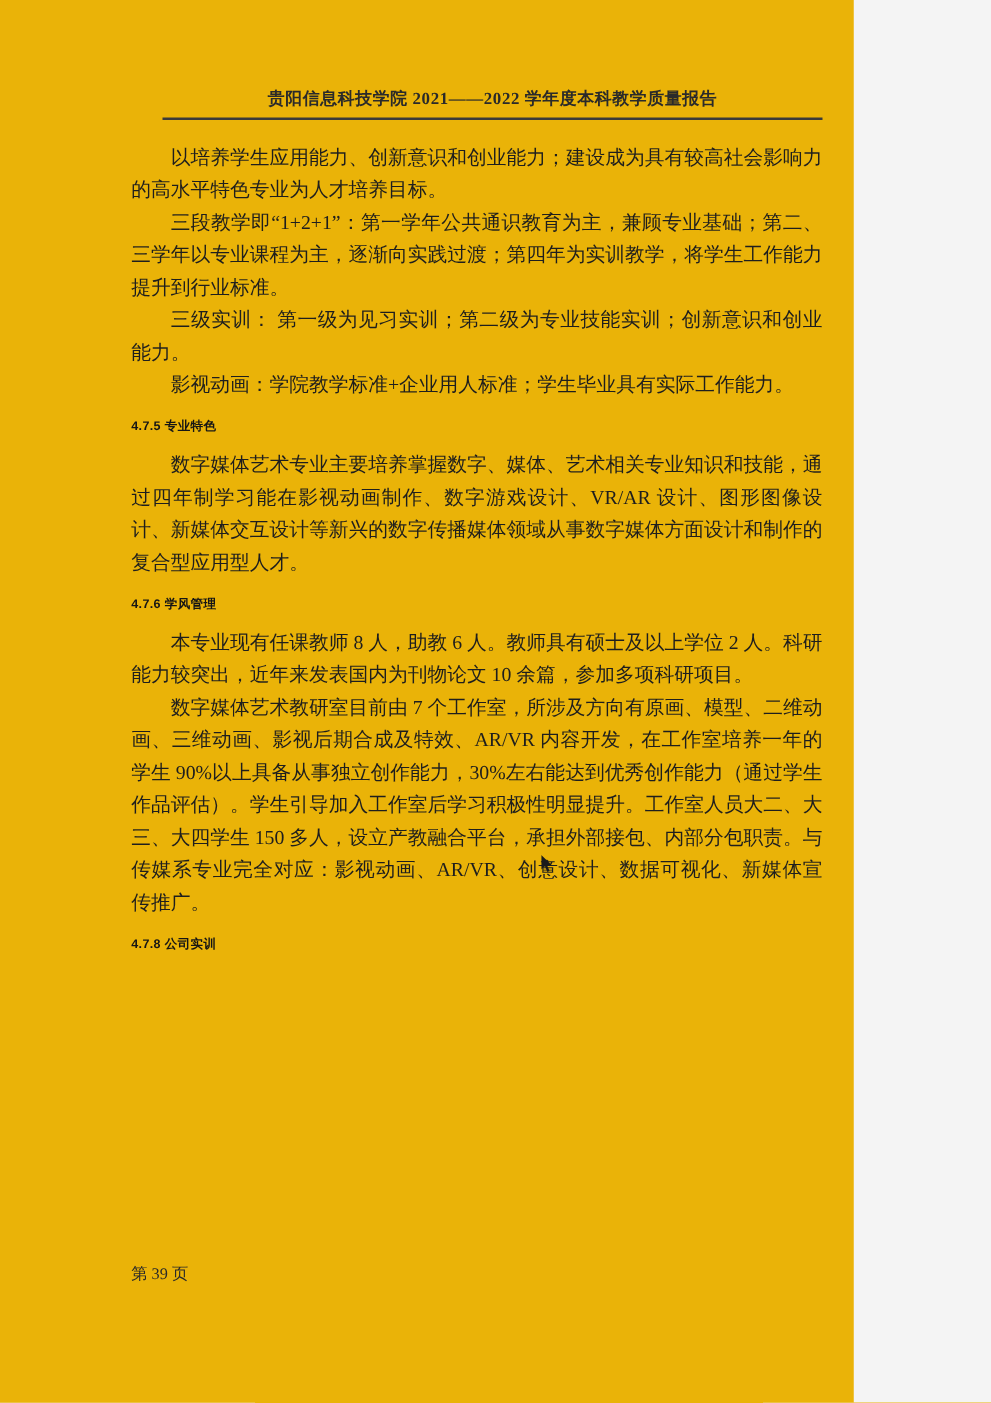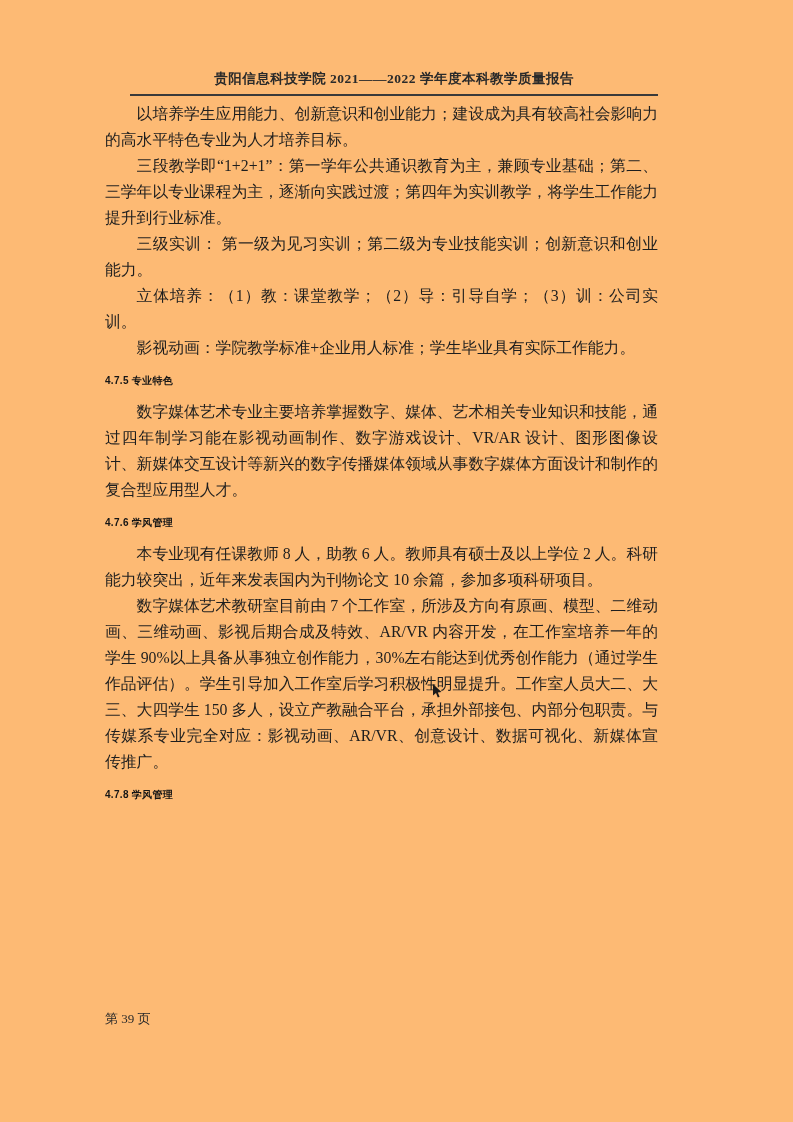--- a/index.html
+++ b/index.html
@@ -3,41 +3,41 @@
 <meta charset="utf-8">
 <style>
   html, body { margin: 0; padding: 0; }
   body {
     width: 793px; height: 1122px;
     background: #f4f4f4;
     font-family: "Liberation Serif", "DejaVu Serif", serif;
   }
   .page {
     position: relative;
-    width: 793px; height: 1122px;
-    background: #fdba74;
+    width: 683px; height: 1122px;
+    background: #eab308;
     overflow: hidden;
     color: #1e1e1e;
   }
   
   .running-header {
     position: absolute;
     top: 70px; left: 130px; width: 528px;
     text-align: center;
     font-size: 13.5px;
     font-weight: bold;
     color: #2a2a2a;
     padding-bottom: 6px;
     border-bottom: 2px solid #3a3a3a;
     letter-spacing: 0.5px;
   }
   
   .content {
     position: absolute;
-    top: 101px; left: 105px; width: 553px;
+    top: 114px; left: 105px; width: 553px;
   }
   .content p {
     margin: 0;
     font-size: 15.8px;
     line-height: 26px;
     text-indent: 2em;
     text-align: justify;
     text-justify: inter-ideograph;
     word-break: break-all;
     color: #1e1e1e;
@@ -71,32 +71,31 @@
 <div class="page">
 
   <div class="running-header">
     <span>贵阳信息科技学院 2021——2022 学年度本科教学质量报告</span>
   </div>
 
   <main class="content">
     <p>以培养学生应用能力、创新意识和创业能力；建设成为具有较高社会影响力的高水平特色专业为人才培养目标。</p>
     <p>三段教学即“1+2+1”：第一学年公共通识教育为主，兼顾专业基础；第二、三学年以专业课程为主，逐渐向实践过渡；第四年为实训教学，将学生工作能力提升到行业标准。</p>
     <p>三级实训： 第一级为见习实训；第二级为专业技能实训；创新意识和创业能力。</p>
-    <p>立体培养：（1）教：课堂教学；（2）导：引导自学；（3）训：公司实训。</p>
     <p>影视动画：学院教学标准+企业用人标准；学生毕业具有实际工作能力。</p>
 
     <h3>4.7.5 专业特色</h3>
     <p>数字媒体艺术专业主要培养掌握数字、媒体、艺术相关专业知识和技能，通过四年制学习能在影视动画制作、数字游戏设计、VR/AR 设计、图形图像设计、新媒体交互设计等新兴的数字传播媒体领域从事数字媒体方面设计和制作的复合型应用型人才。</p>
 
     <h3>4.7.6 学风管理</h3>
     <p>本专业现有任课教师 8 人，助教 6 人。教师具有硕士及以上学位 2 人。科研能力较突出，近年来发表国内为刊物论文 10 余篇，参加多项科研项目。</p>
 
     <p>数字媒体艺术教研室目前由 7 个工作室，所涉及方向有原画、模型、二维动画、三维动画、影视后期合成及特效、AR/VR 内容开发，在工作室培养一年的学生 90%以上具备从事独立创作能力，30%左右能达到优秀创作能力（通过学生作品评估）。学生引导加入工作室后学习积极性明显提升。工作室人员大二、大三、大四学生 150 多人，设立产教融合平台，承担外部接包、内部分包职责。与传媒系专业完全对应：影视动画、AR/VR、创意设计、数据可视化、新媒体宣传推广。</p>
 
-    <h3>4.7.8 学风管理</h3>
+    <h3>4.7.8 公司实训</h3>
   </main>
 
   <span class="mouse-cursor">
     <svg width="10" height="15" viewBox="0 0 10 15" xmlns="http://www.w3.org/2000/svg">
       <polygon points="0,0 0,11.5 3,9 4.8,13.5 6.6,12.7 4.8,8.4 8.5,8.1" fill="#1b1b1b"></polygon>
     </svg>
   </span>
 
   <footer class="page-footer">
     <span>第 39 页</span>

